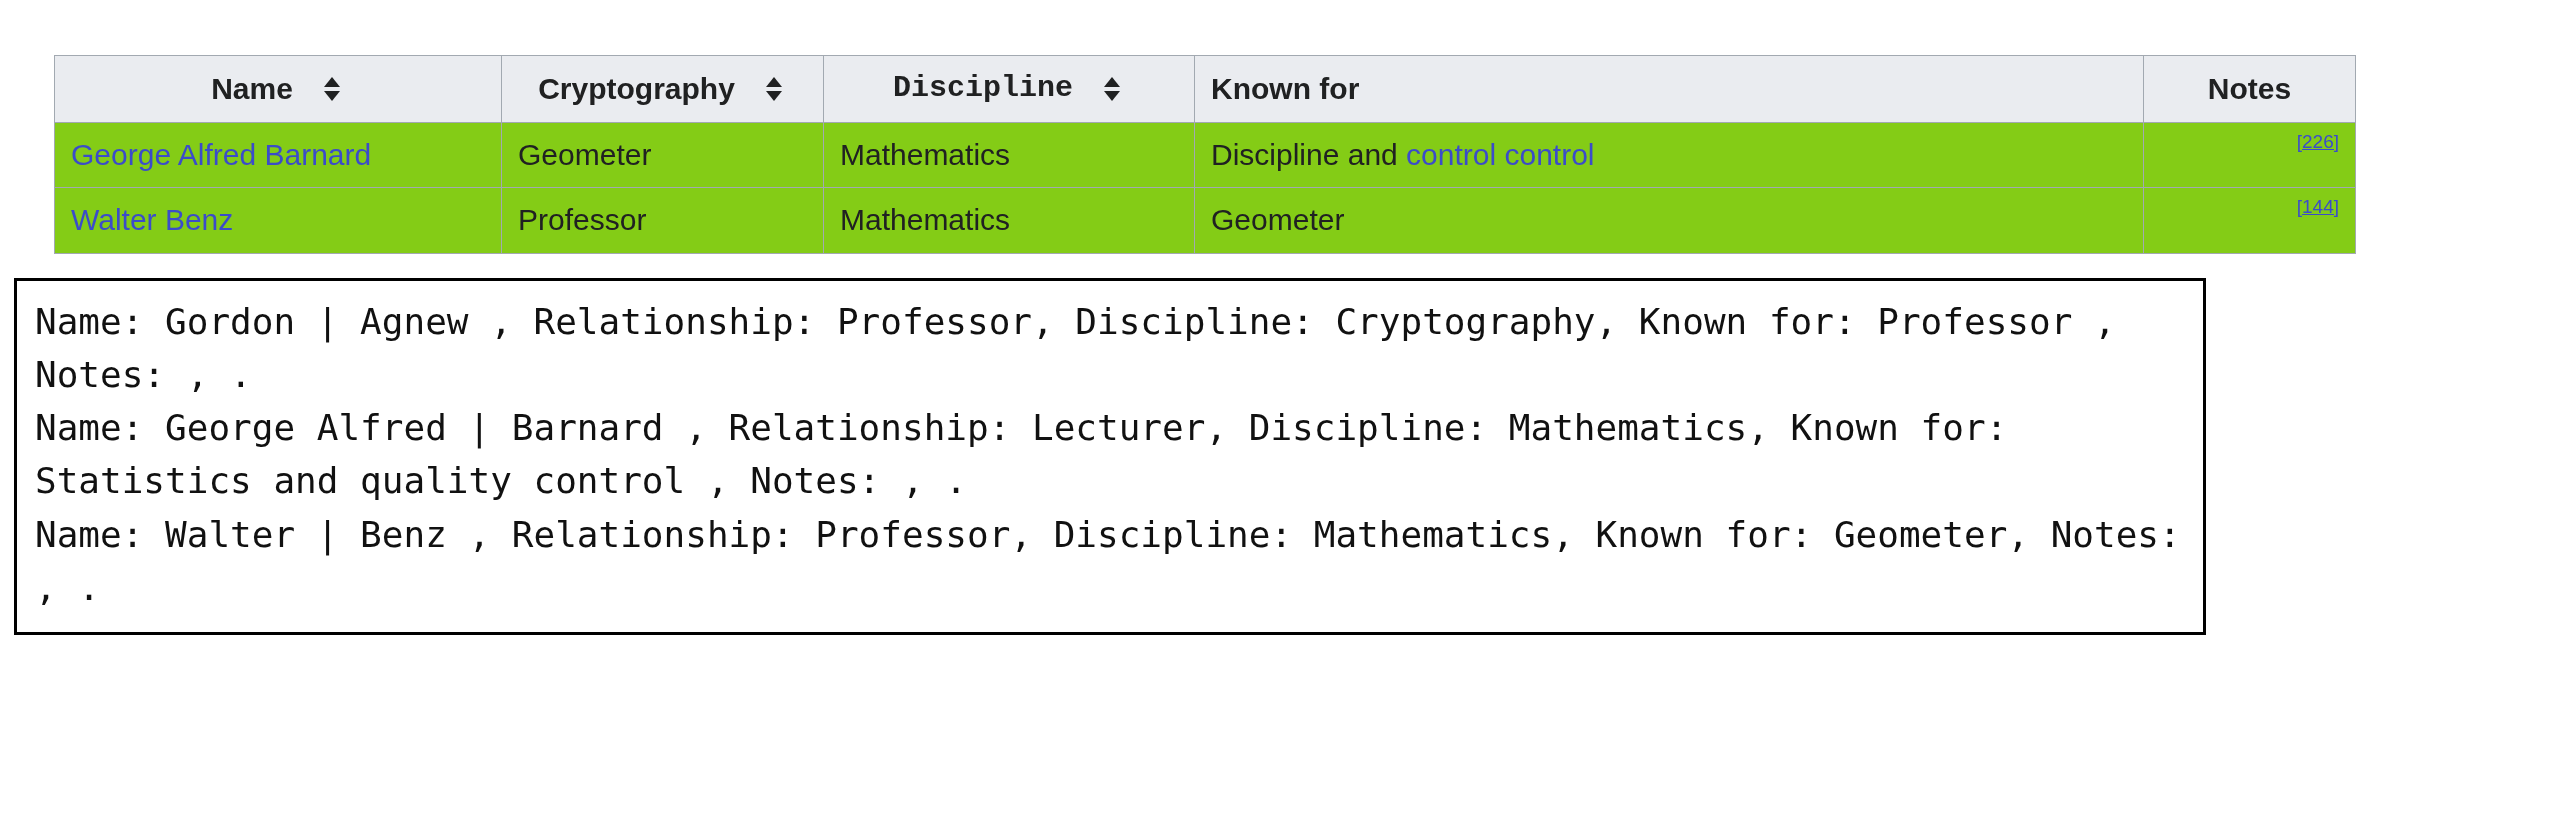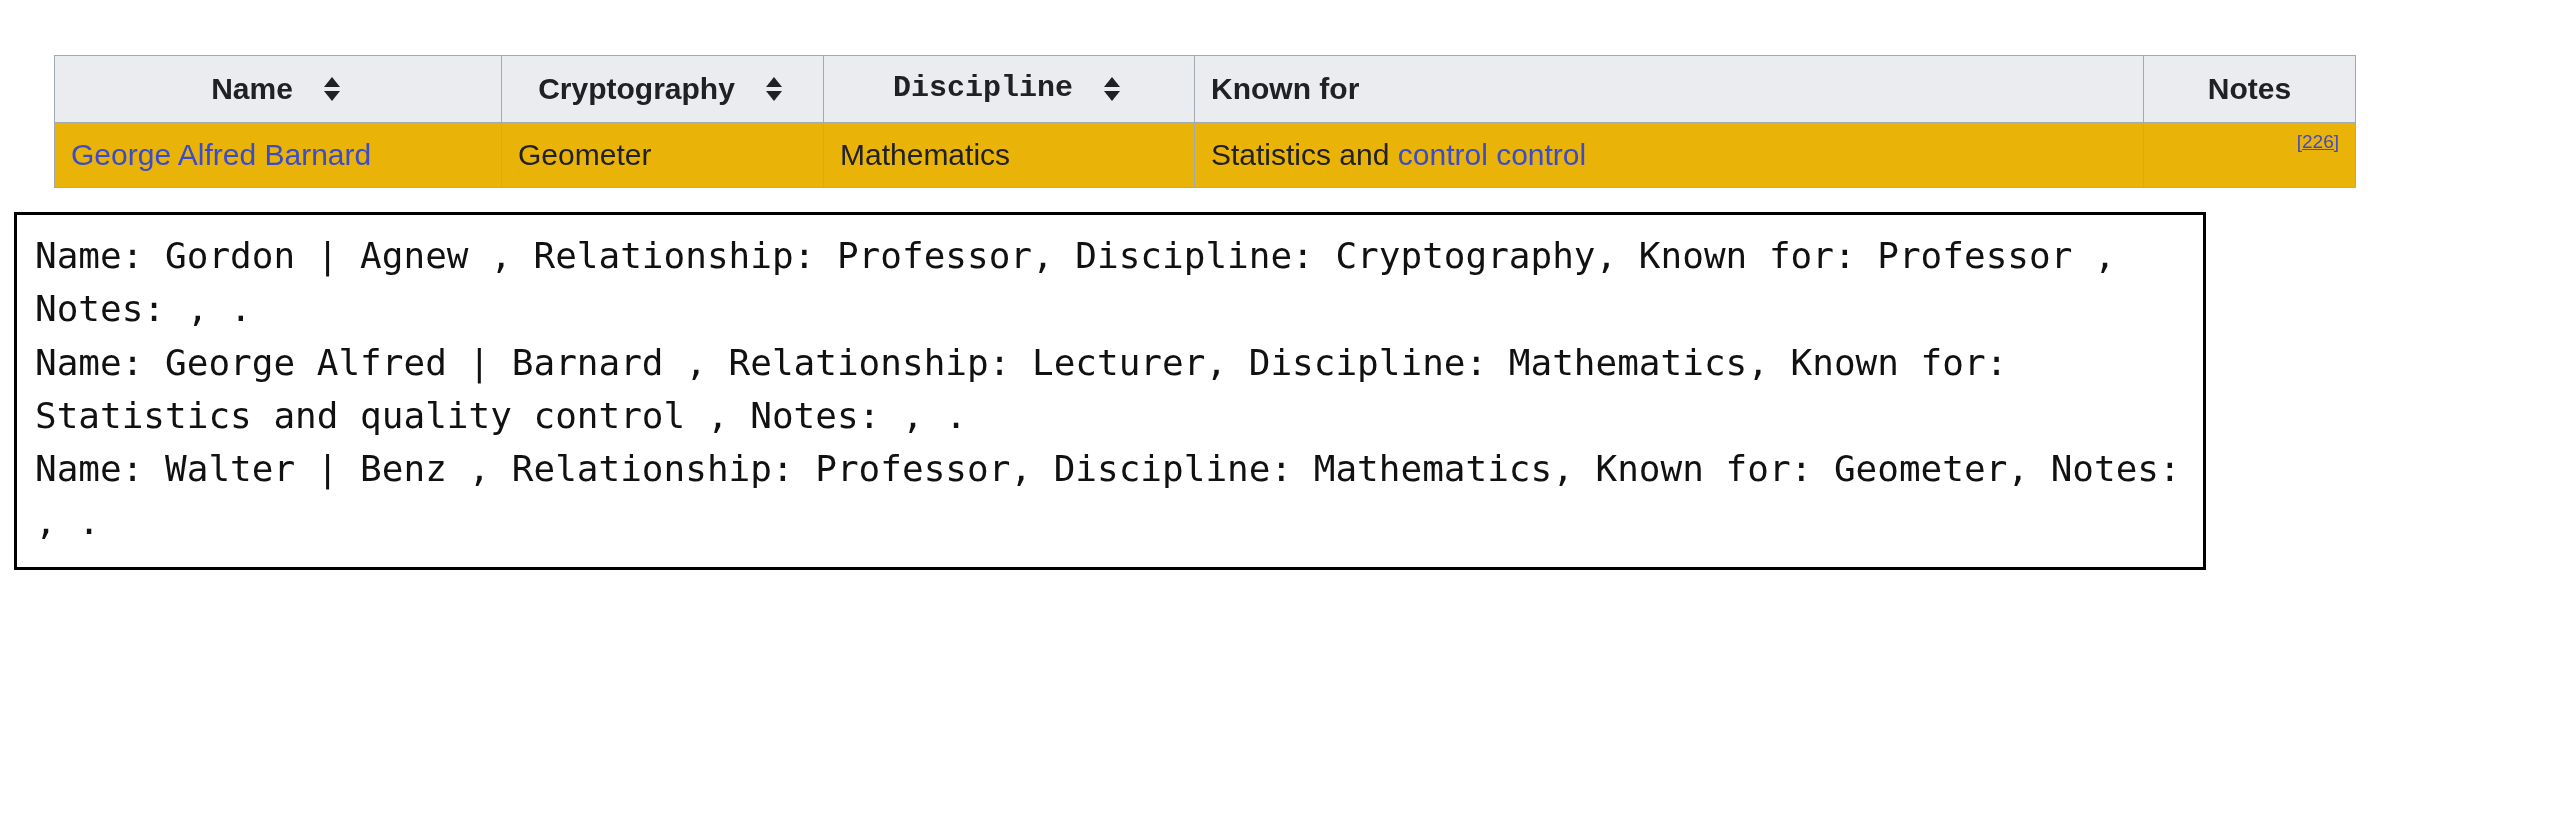--- a/index.html
+++ b/index.html
@@ -14,21 +14,21 @@
     overflow: hidden;
   }
 
   
   .table-wrap {
     padding: 55px 0 0 54px;
   }
   table.wikitable {
     border-collapse: collapse;
     border-spacing: 0;
-    background-color: #eab308;
+    background-color: #84cc16;
     color: #202122;
     border: 1px solid #a2a9b1;
     width: 2136px;
     table-layout: fixed;
     padding-left: 32px;
   }
   table.wikitable > thead > tr > th {
     background-color: #eaecf0;
     border: 1px solid #a2a9b1;
     padding: 14px 16px;
@@ -166,23 +166,34 @@
         </th>
       </tr>
     </thead>
     <tbody>
       <tr>
         <td>
           <a class="wlink" href="#">George Alfred Barnard</a>
         </td>
         <td>Geometer</td>
         <td>Mathematics</td>
-        <td><span>Statistics and </span><a class="wlink" href="#">control control</a></td>
+        <td><span>Discipline and </span><a class="wlink" href="#">control control</a></td>
         <td class="cell-notes">
           <a class="ref" href="#">[226]</a>
+        </td>
+      </tr>
+      <tr>
+        <td>
+          <a class="wlink" href="#">Walter Benz</a>
+        </td>
+        <td>Professor</td>
+        <td>Mathematics</td>
+        <td><span>Geometer</span><a class="wlink" href="#"></a></td>
+        <td class="cell-notes">
+          <a class="ref" href="#">[144]</a>
         </td>
       </tr>
     </tbody>
   </table>
 </div>
 
 <div class="output-box">
   <pre class="output-text">Name: Gordon | Agnew , Relationship: Professor, Discipline: Cryptography, Known for: Professor , Notes: , .
 Name: George Alfred | Barnard , Relationship: Lecturer, Discipline: Mathematics, Known for: Statistics and quality control , Notes: , .
 Name: Walter | Benz , Relationship: Professor, Discipline: Mathematics, Known for: Geometer, Notes: , .</pre>

